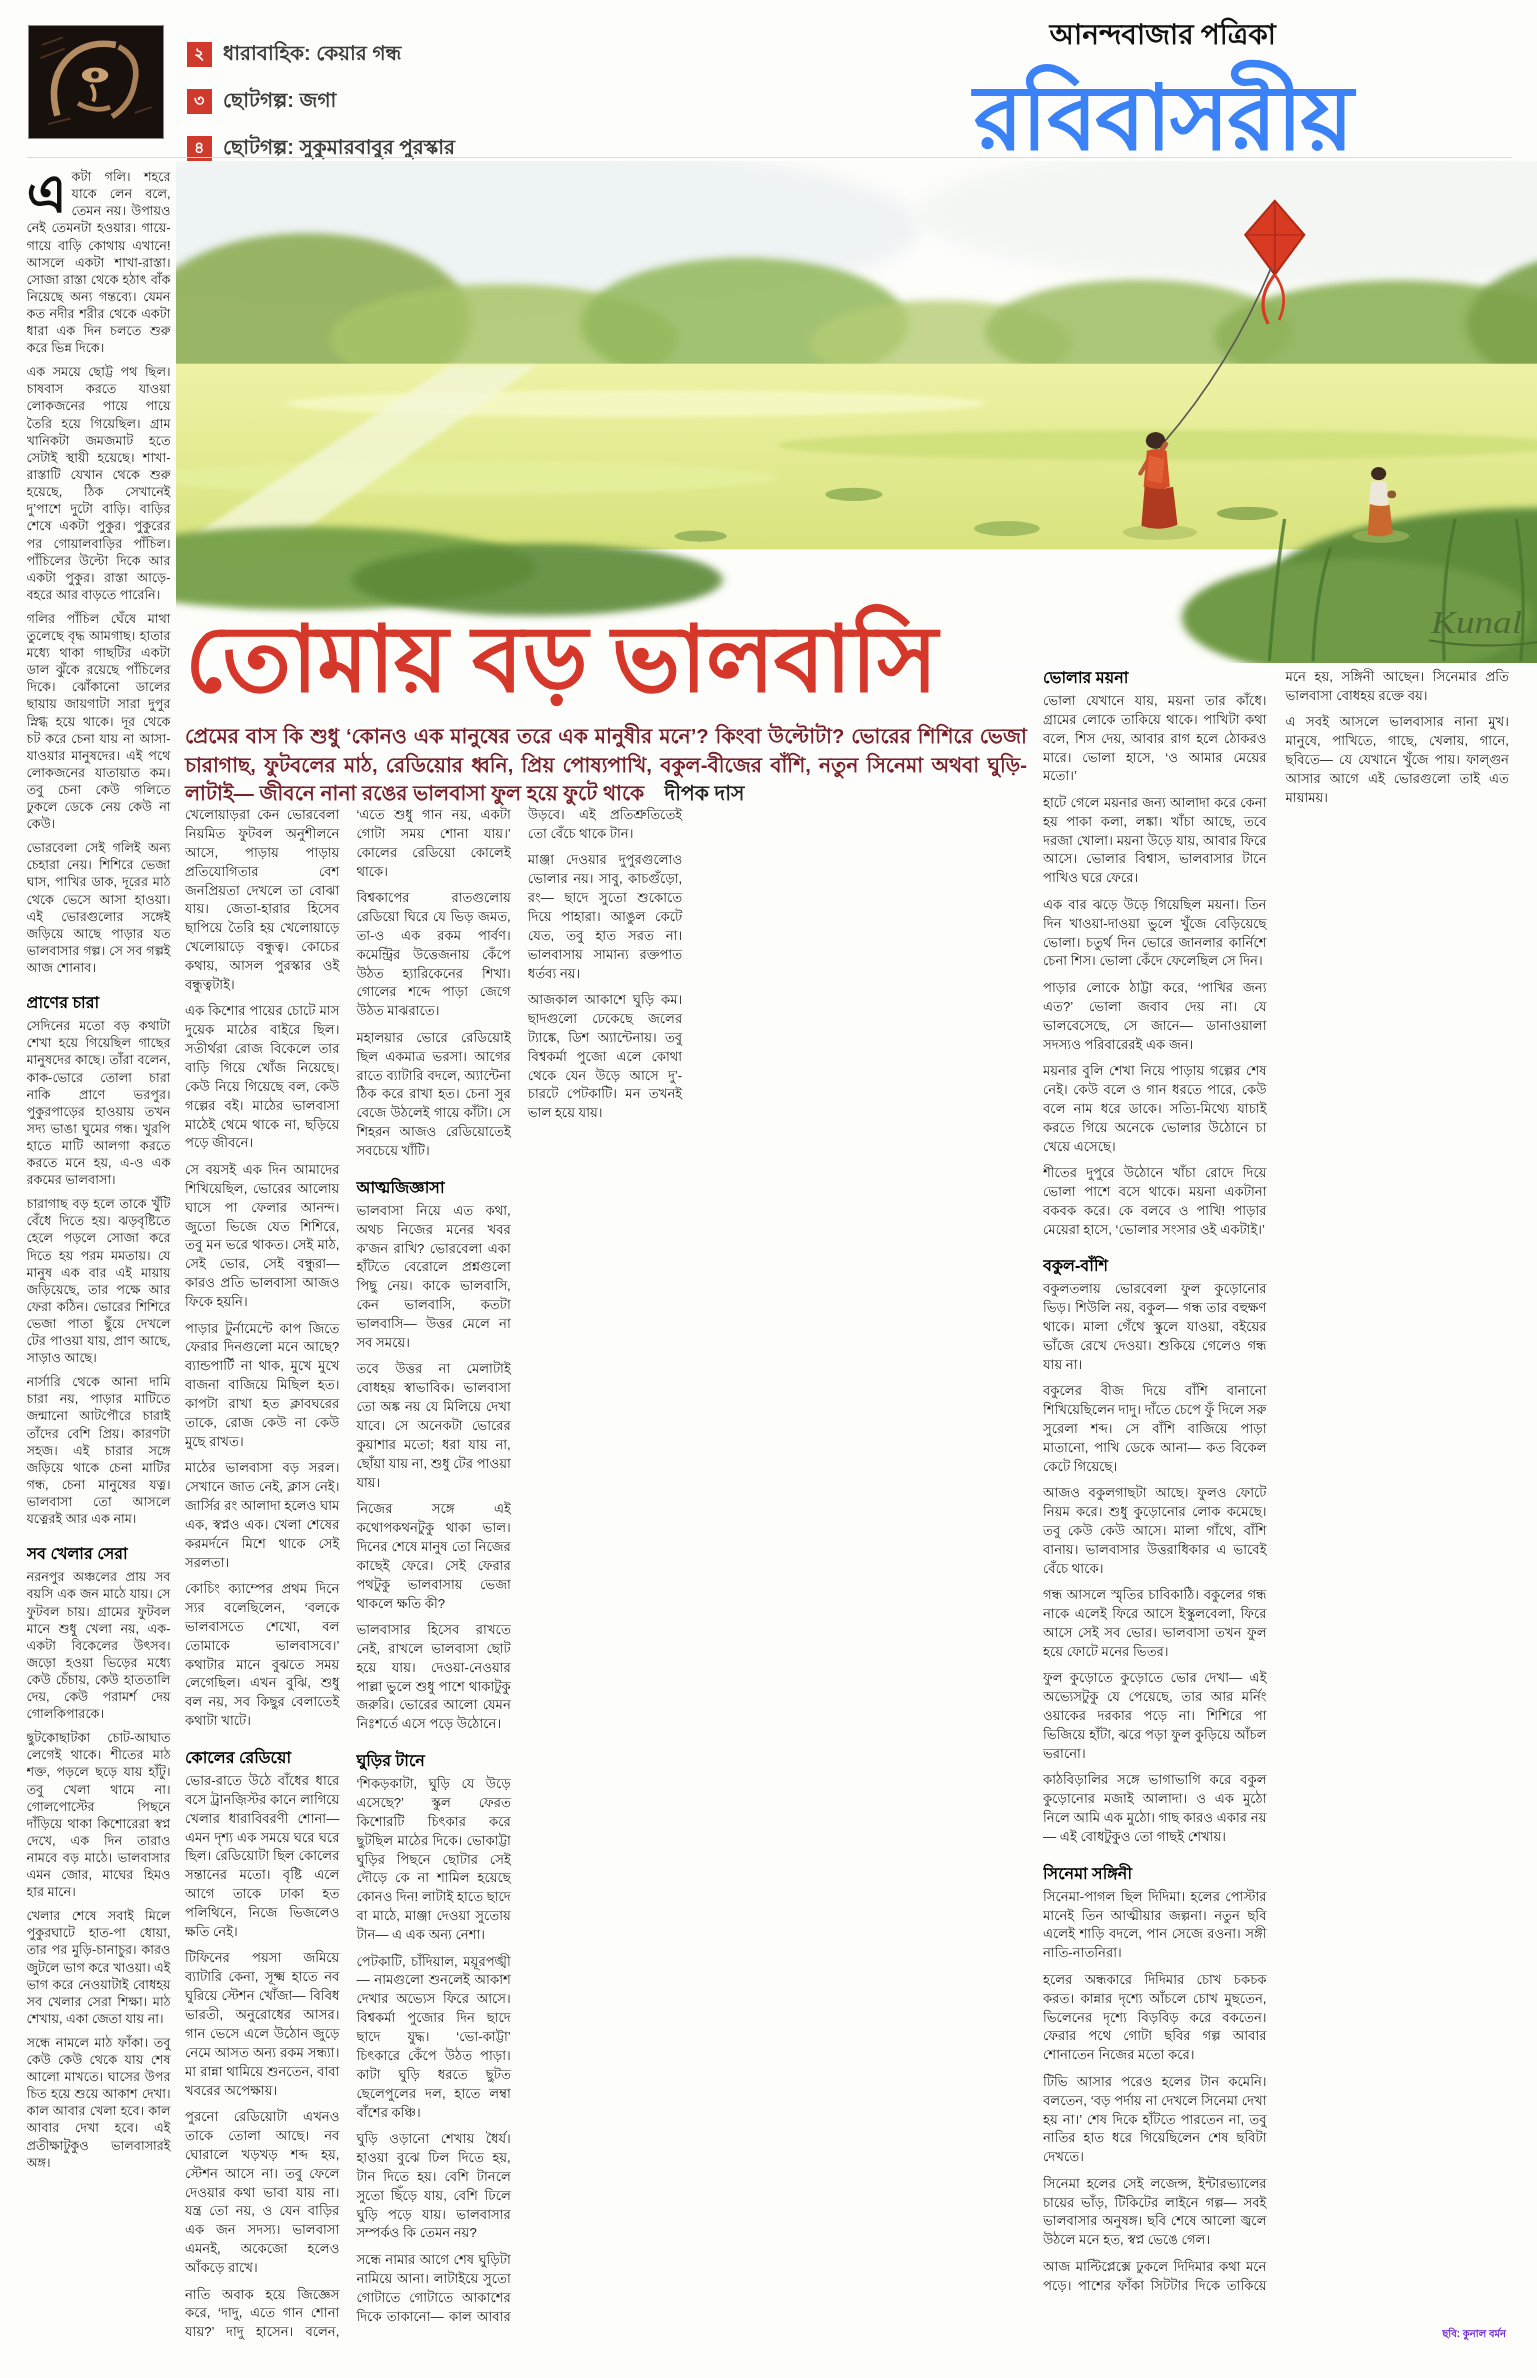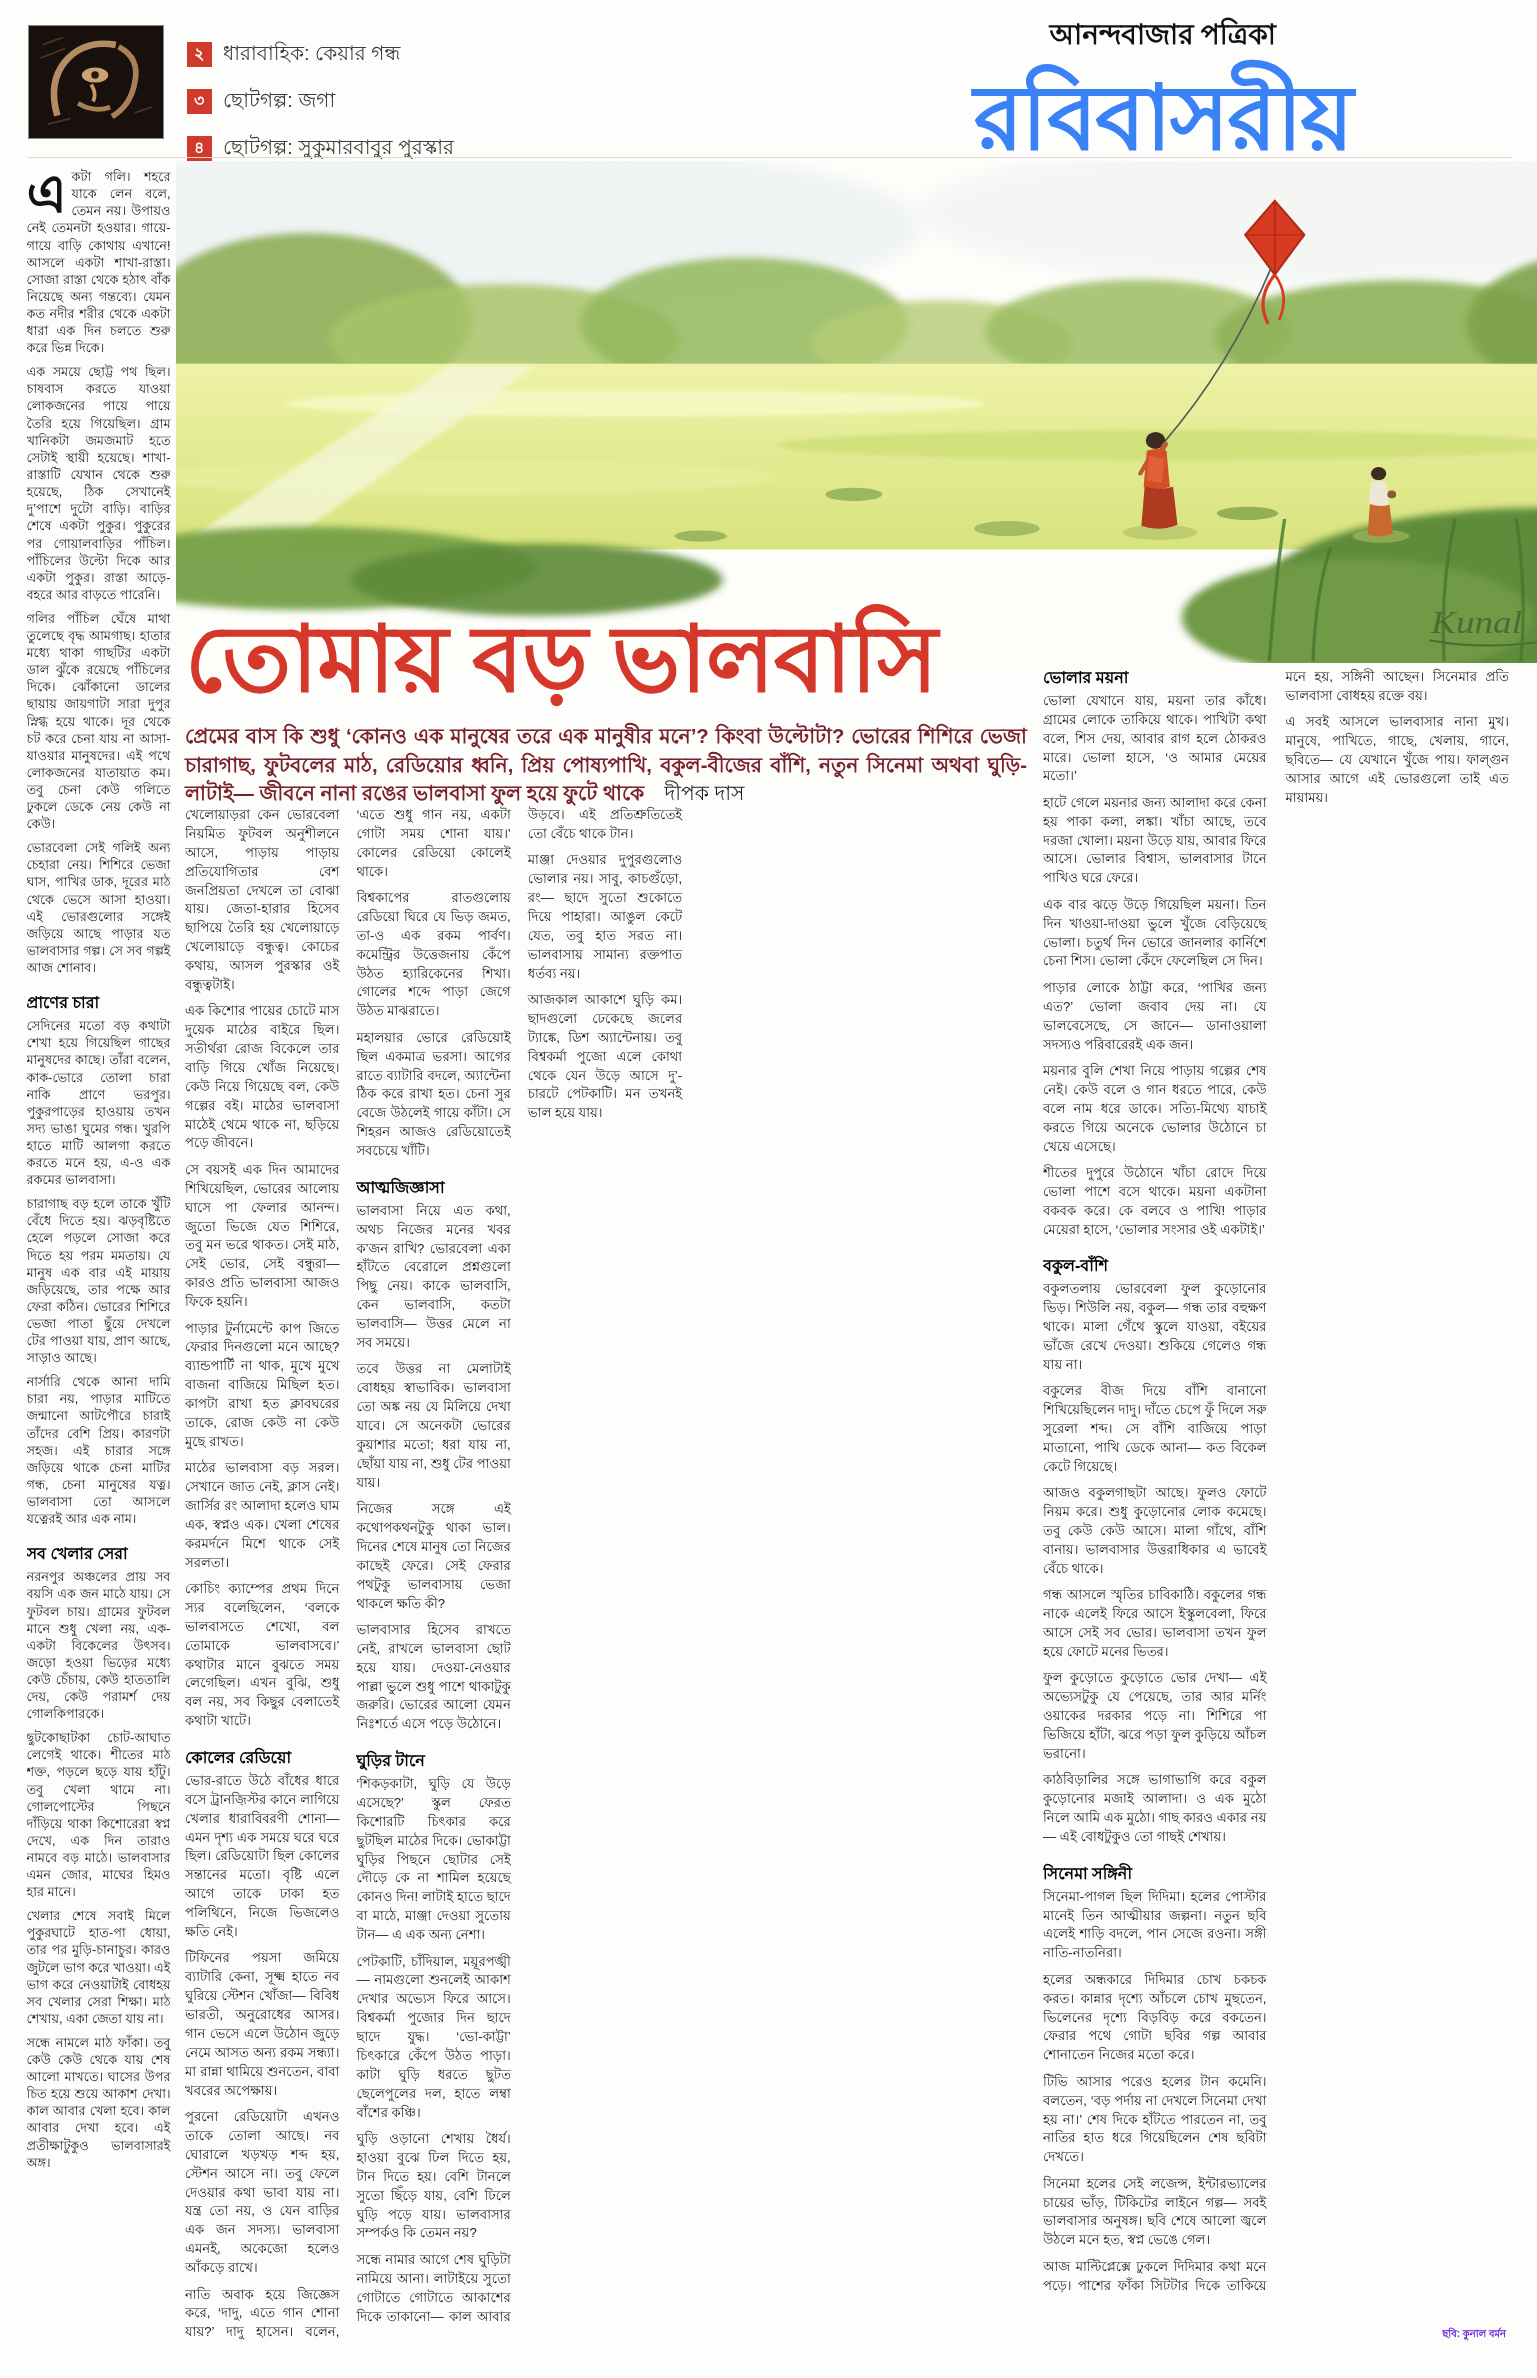--- a/index.html
+++ b/index.html
@@ -7,41 +7,41 @@
     position:relative; width:1538px; height:2378px; margin:0 auto;
     background:#fdfdfb; overflow:hidden;
     font-family:"Liberation Sans","DejaVu Sans",sans-serif;
     color:#1b1b1b;
   }
   
   .portrait{position:absolute;left:28px;top:24.6px;width:134px;height:112px;border:0.9px solid #8a8a8a;overflow:hidden;background:#17100d;}
   .index{position:absolute;left:187px;top:38px;list-style:none;margin:0;padding:0;}
   .index li{display:flex;align-items:center;margin-bottom:14px;}
   .numbox{display:inline-block;width:24.6px;height:24.6px;background:#cf3a2c;color:#fff;text-align:center;line-height:24.6px;font-weight:bold;font-size:16px;}
-  .idx-label{font-size:20px;font-weight:400;color:#3c3c3c;margin-left:11.4px;}
+  .idx-label{font-size:20px;font-weight:700;color:#3c3c3c;margin-left:11.4px;}
   .mast{position:absolute;left:814px;right:26.5px;top:13.2px;text-align:center;}
   .brand{font-family:"Liberation Serif","DejaVu Serif",serif;font-size:28px;font-weight:bold;color:#111;}
   .section-title{font-size:90px;font-weight:800;line-height:1.02;letter-spacing:-1.9px;color:#3b82f6;margin-top:13px;}
   .datebar-wrap{text-align:right;padding-right:28px;margin-top:5.7px;}
   .datebar{display:inline-block;border-top:1.4px solid #b03226;border-bottom:1.4px solid #b03226;padding:2.8px 17px;font-size:15.6px;color:#222;}
   .top-rule{position:absolute;left:26.5px;right:26.5px;top:157px;border-top:0.9px solid #e6d6cc;}
   
   .left-rail{position:absolute;left:26.5px;top:168px;width:144px;height:2182px;overflow:hidden;
     font-size:12.8px;line-height:1.34;text-align:justify;}
   .left-rail p{margin:0 0 6.6px;}
   .dropcap{float:left;font-size:53px;line-height:.85;font-weight:bold;padding:2.8px 4.7px 0 0;color:#111;}
   .subhead{font-size:16px;font-weight:bold;margin:11.4px 0 4.7px;color:#000;line-height:1.2;}
   
   .illustration{position:absolute;left:176px;top:161px;width:1535px;height:502px;margin:0;}
   .illustration svg{display:block;width:100%;height:100%;}
   
   .headline-area{position:absolute;left:185px;top:613px;width:842px;}
   .headline-area h1{margin:0;font-size:92px;line-height:1.02;font-weight:800;color:#d5382a;letter-spacing:-0.9px;}
   .deck{margin:15px 0 0;font-size:20.3px;line-height:1.42;font-weight:600;color:#7a222b;text-align:justify;}
-  .byline{color:#222;font-weight:400;white-space:nowrap;}
+  .byline{color:#222;font-weight:700;white-space:nowrap;}
   
   .main-cols{position:absolute;left:185px;top:806px;width:840px;height:1544px;overflow:hidden;
     column-count:5;column-gap:17px;column-fill:auto;
     font-size:13.2px;line-height:1.43;text-align:justify;}
   .right-cols{position:absolute;left:1043px;top:668px;width:466px;height:1649px;overflow:hidden;
     column-count:2;column-gap:19px;column-fill:auto;
     font-size:13.2px;line-height:1.43;text-align:justify;}
   .main-cols p,.right-cols p{margin:0 0 7.6px;}
   .sec > .subhead:first-child{margin-top:17px;}
   .right-cols .sec:first-child .subhead{margin-top:0;}

